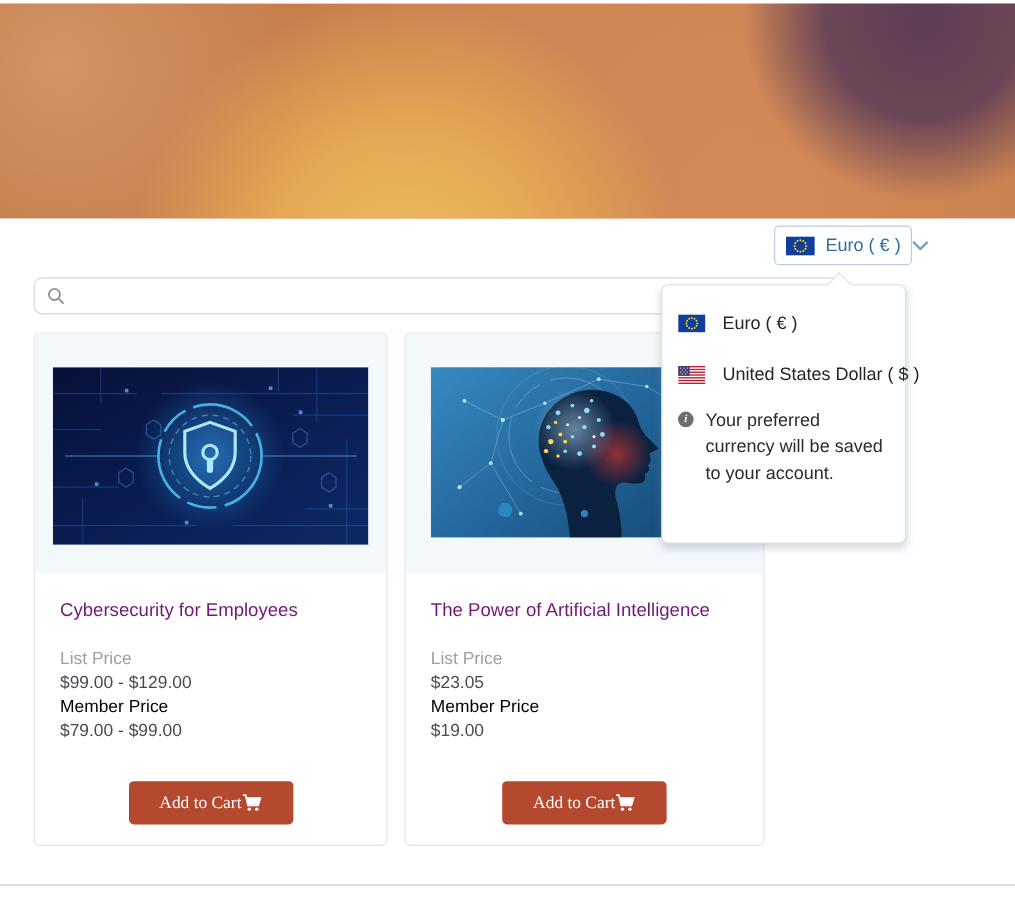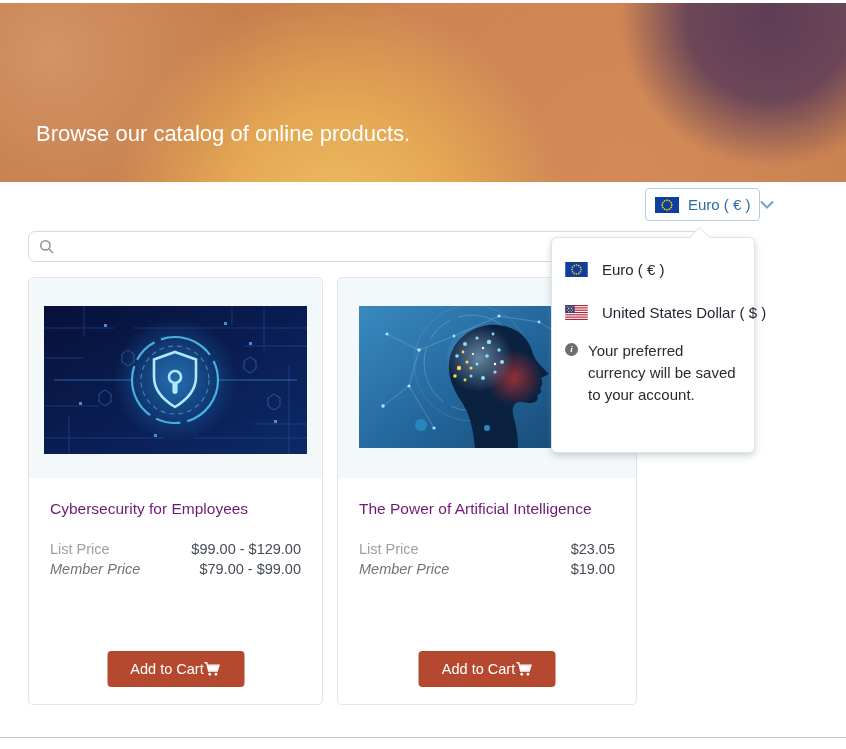--- a/index.html
+++ b/index.html
@@ -77,29 +77,29 @@
   }
   .card.c1{left:28px;width:295px;}
   .card.c2{left:337px;width:300px;}
   .card-img-area{
     height:200px;background:#f3f8fb;border-radius:4px 4px 0 0;
     display:flex;justify-content:center;align-items:flex-start;
     padding-top:28px;box-sizing:border-box;cursor:pointer;
   }
   .card-title{margin:22px 21px 0 21px;font-size:15.5px;color:#701a75;cursor:pointer;}
   .price-table{margin:21px 21px 0 21px;font-size:14.5px;}
-  .price-row{display:flex;justify-content:space-between;line-height:20px;}
+  .price-row{display:flex;justify-content:space-between;line-height:20px;flex-direction:column;}
   .pl-list{color:#9aa0a6;}
-  .pl-member{color:#737373;cursor:pointer;font-style:italic;}
+  .pl-member{color:#000000;cursor:pointer;}
   .pv{color:#454b55;}
   .formats{margin:15px 21px 0 21px;font-size:12.5px;color:#9aa0a6;min-height:14px;}
   .cart-btn{
     position:absolute;bottom:17px;left:50%;transform:translateX(-50%);
     width:137px;height:36px;background:#b5492f;border:none;border-radius:4px;
-    color:#fff;font-size:14.5px;font-family:Liberation Sans, sans-serif;
+    color:#fff;font-size:14.5px;font-family:Liberation Serif, serif;
     display:flex;align-items:center;justify-content:center;gap:0;cursor:pointer;
   }
   
   .footer-divider{position:absolute;left:0;top:737px;width:846px;height:1px;background:#c9c9c9;}
 </style>
 </head>
 <body>
 
 <svg width="0" height="0" style="position:absolute">
   <defs>
@@ -172,21 +172,20 @@
           <circle cx="5" cy="5.4" r="0.55"></circle>
           <circle cx="8" cy="5.4" r="0.55"></circle>
         <circle cx="3.5" cy="7.1" r="0.55"></circle>
           <circle cx="6.5" cy="7.1" r="0.55"></circle>
       </g>
     </g>
   </defs>
 </svg>
 
 <div class="hero">
-  <p class="hero-subtitle">Browse our catalog of online products.</p>
 </div>
 
 <div class="currency-btn">
   <span class="flag">
     <svg width="24" height="16" viewBox="0 0 24 16">
         <use href="#eu-flag-g"></use>
       </svg>
   </span>
   <span class="cur-label">Euro ( € )</span>
   <span style="line-height:0">

